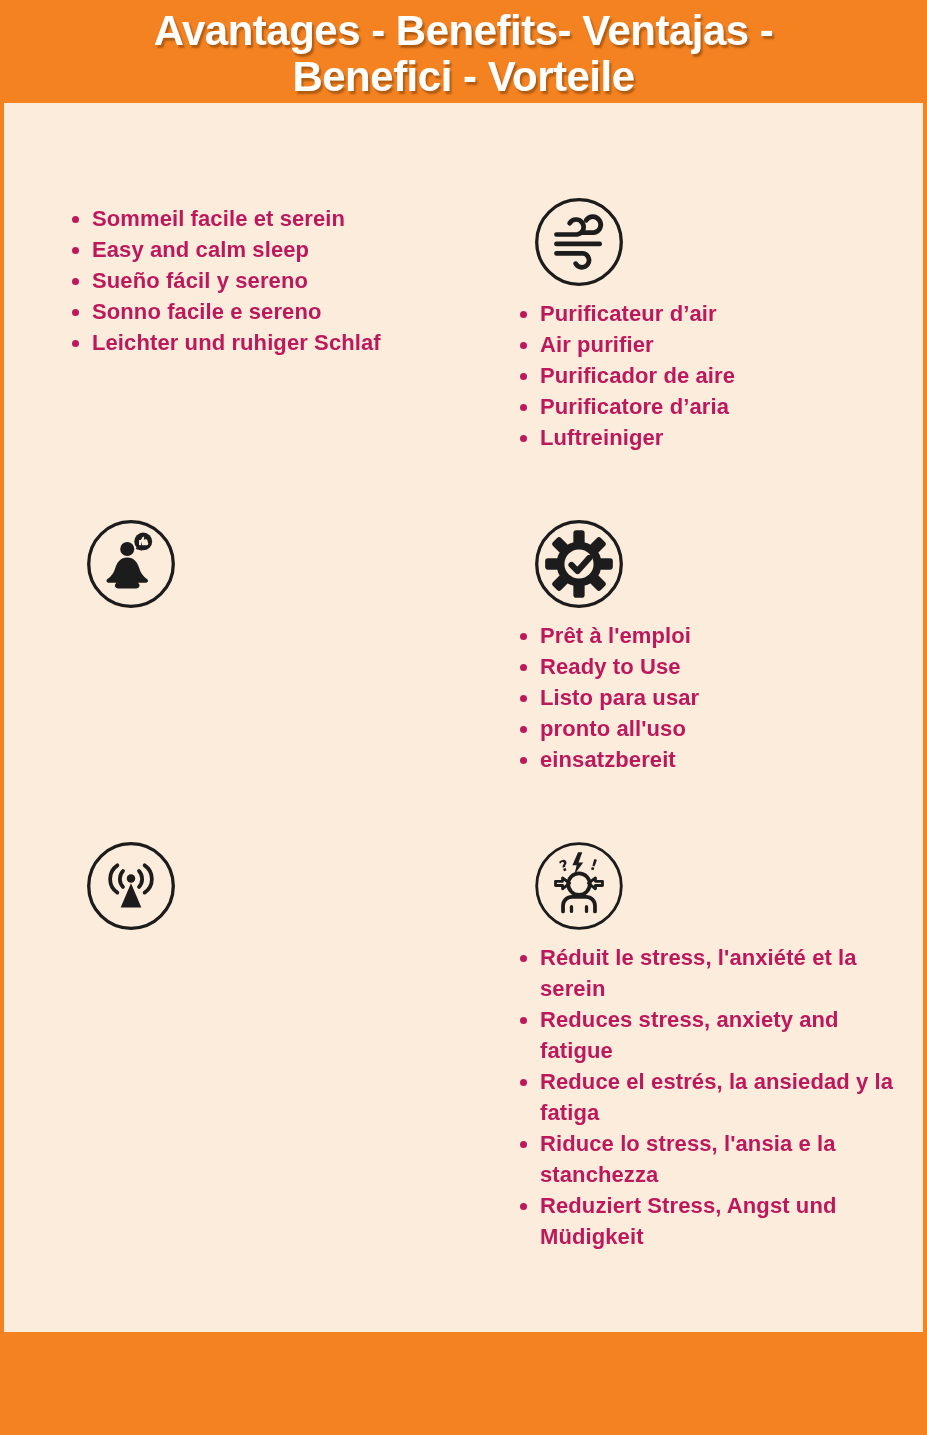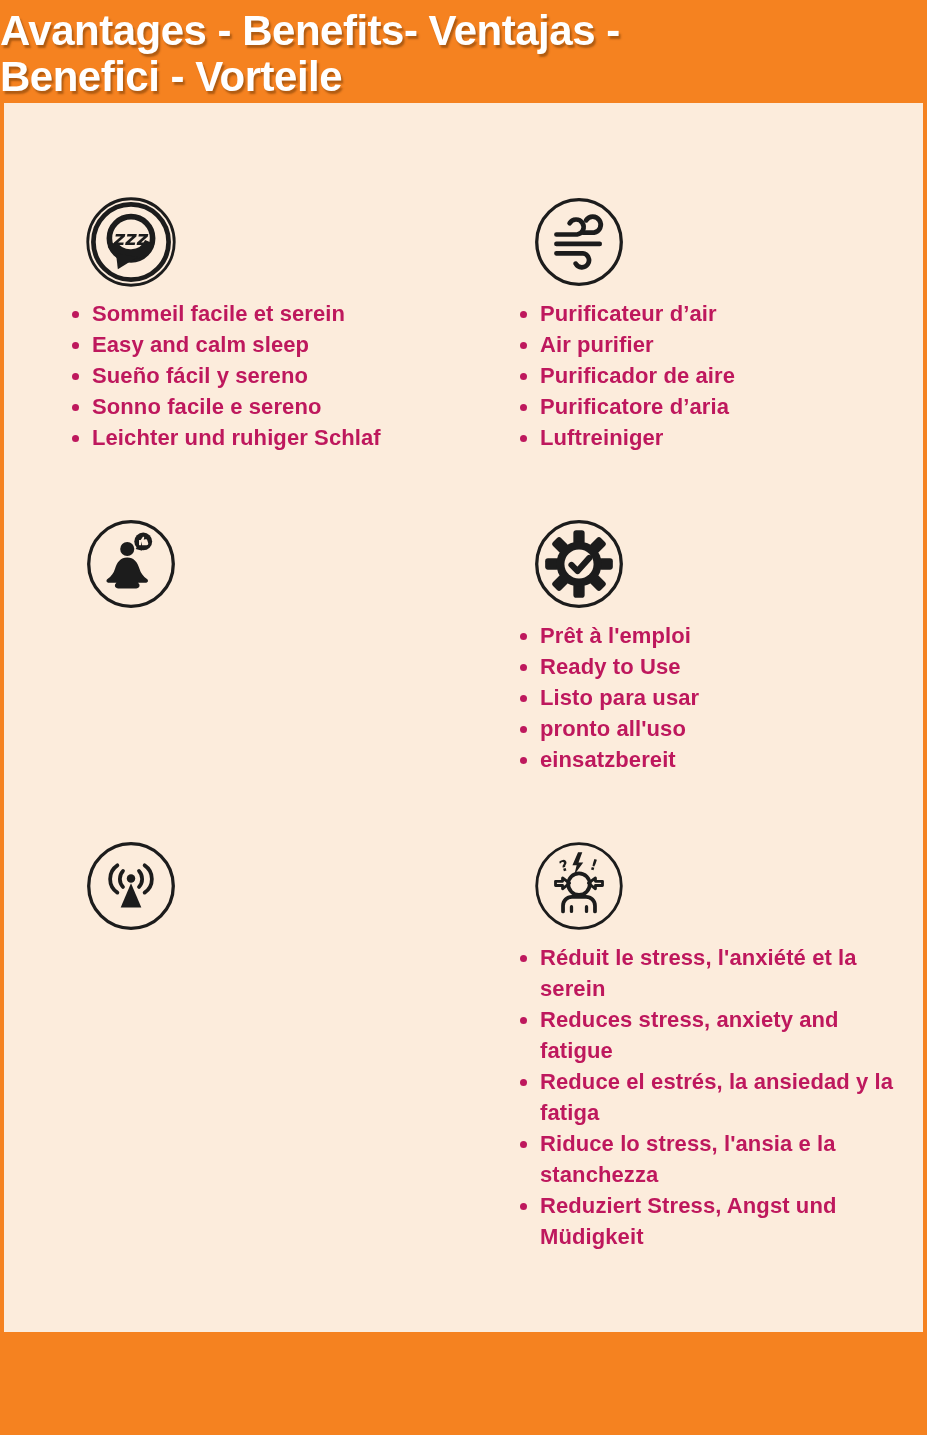--- a/index.html
+++ b/index.html
@@ -6,21 +6,21 @@
   body {
     width: 927px; height: 1435px;
     background: #F58220;
     font-family: "Liberation Sans", sans-serif;
     position: relative;
     overflow: hidden;
   }
   .header {
     height: 103px;
     display: flex; flex-direction: column;
-    align-items: flex-start; justify-content: center;
+    align-items: center; justify-content: center;
     padding-top: 2px;
   }
   .title-line {
     color: #ffffff;
     font-weight: bold;
     font-size: 42px;
     line-height: 46px;
     letter-spacing: -0.5px;
     text-shadow: 2px 3px 2px rgba(90,45,0,0.45);
     white-space: nowrap;
@@ -66,30 +66,20 @@
 
 <div class="header">
   <div class="title-line">Avantages - Benefits- Ventajas -</div>
   <div class="title-line">Benefici - Vorteile</div>
 </div>
 
 <div class="panel">
   <div class="grid">
 
     <div class="cell">
-      <div class="icon-wrap">
-        <svg viewBox="0 0 100 100">
-          <circle class="ic" cx="50" cy="50" r="46" stroke-width="3"></circle>
-          <circle class="ic" cx="50" cy="50" r="40" stroke-width="5"></circle>
-          <circle class="ic" cx="50" cy="46" r="23" stroke-width="6"></circle>
-          <path class="ic" d="M30 52 a22.5 22.5 0 0 0 40 -2" stroke-width="11"></path>
-          <polygon class="ic-fill" points="34,62 57,66 36,79"></polygon>
-          <text x="50" y="53" text-anchor="middle" font-family="DejaVu Sans, sans-serif" font-style="italic" font-weight="bold" font-size="21" fill="#1c1c1c">zzz</text>
-        </svg>
-      </div>
       <ul class="benefits">
         <li>Sommeil facile et serein</li>
         <li>Easy and calm sleep</li>
         <li>Sueño fácil y sereno</li>
         <li>Sonno facile e sereno</li>
         <li>Leichter und ruhiger Schlaf</li>
       </ul>
     </div>
 
     <div class="cell">

